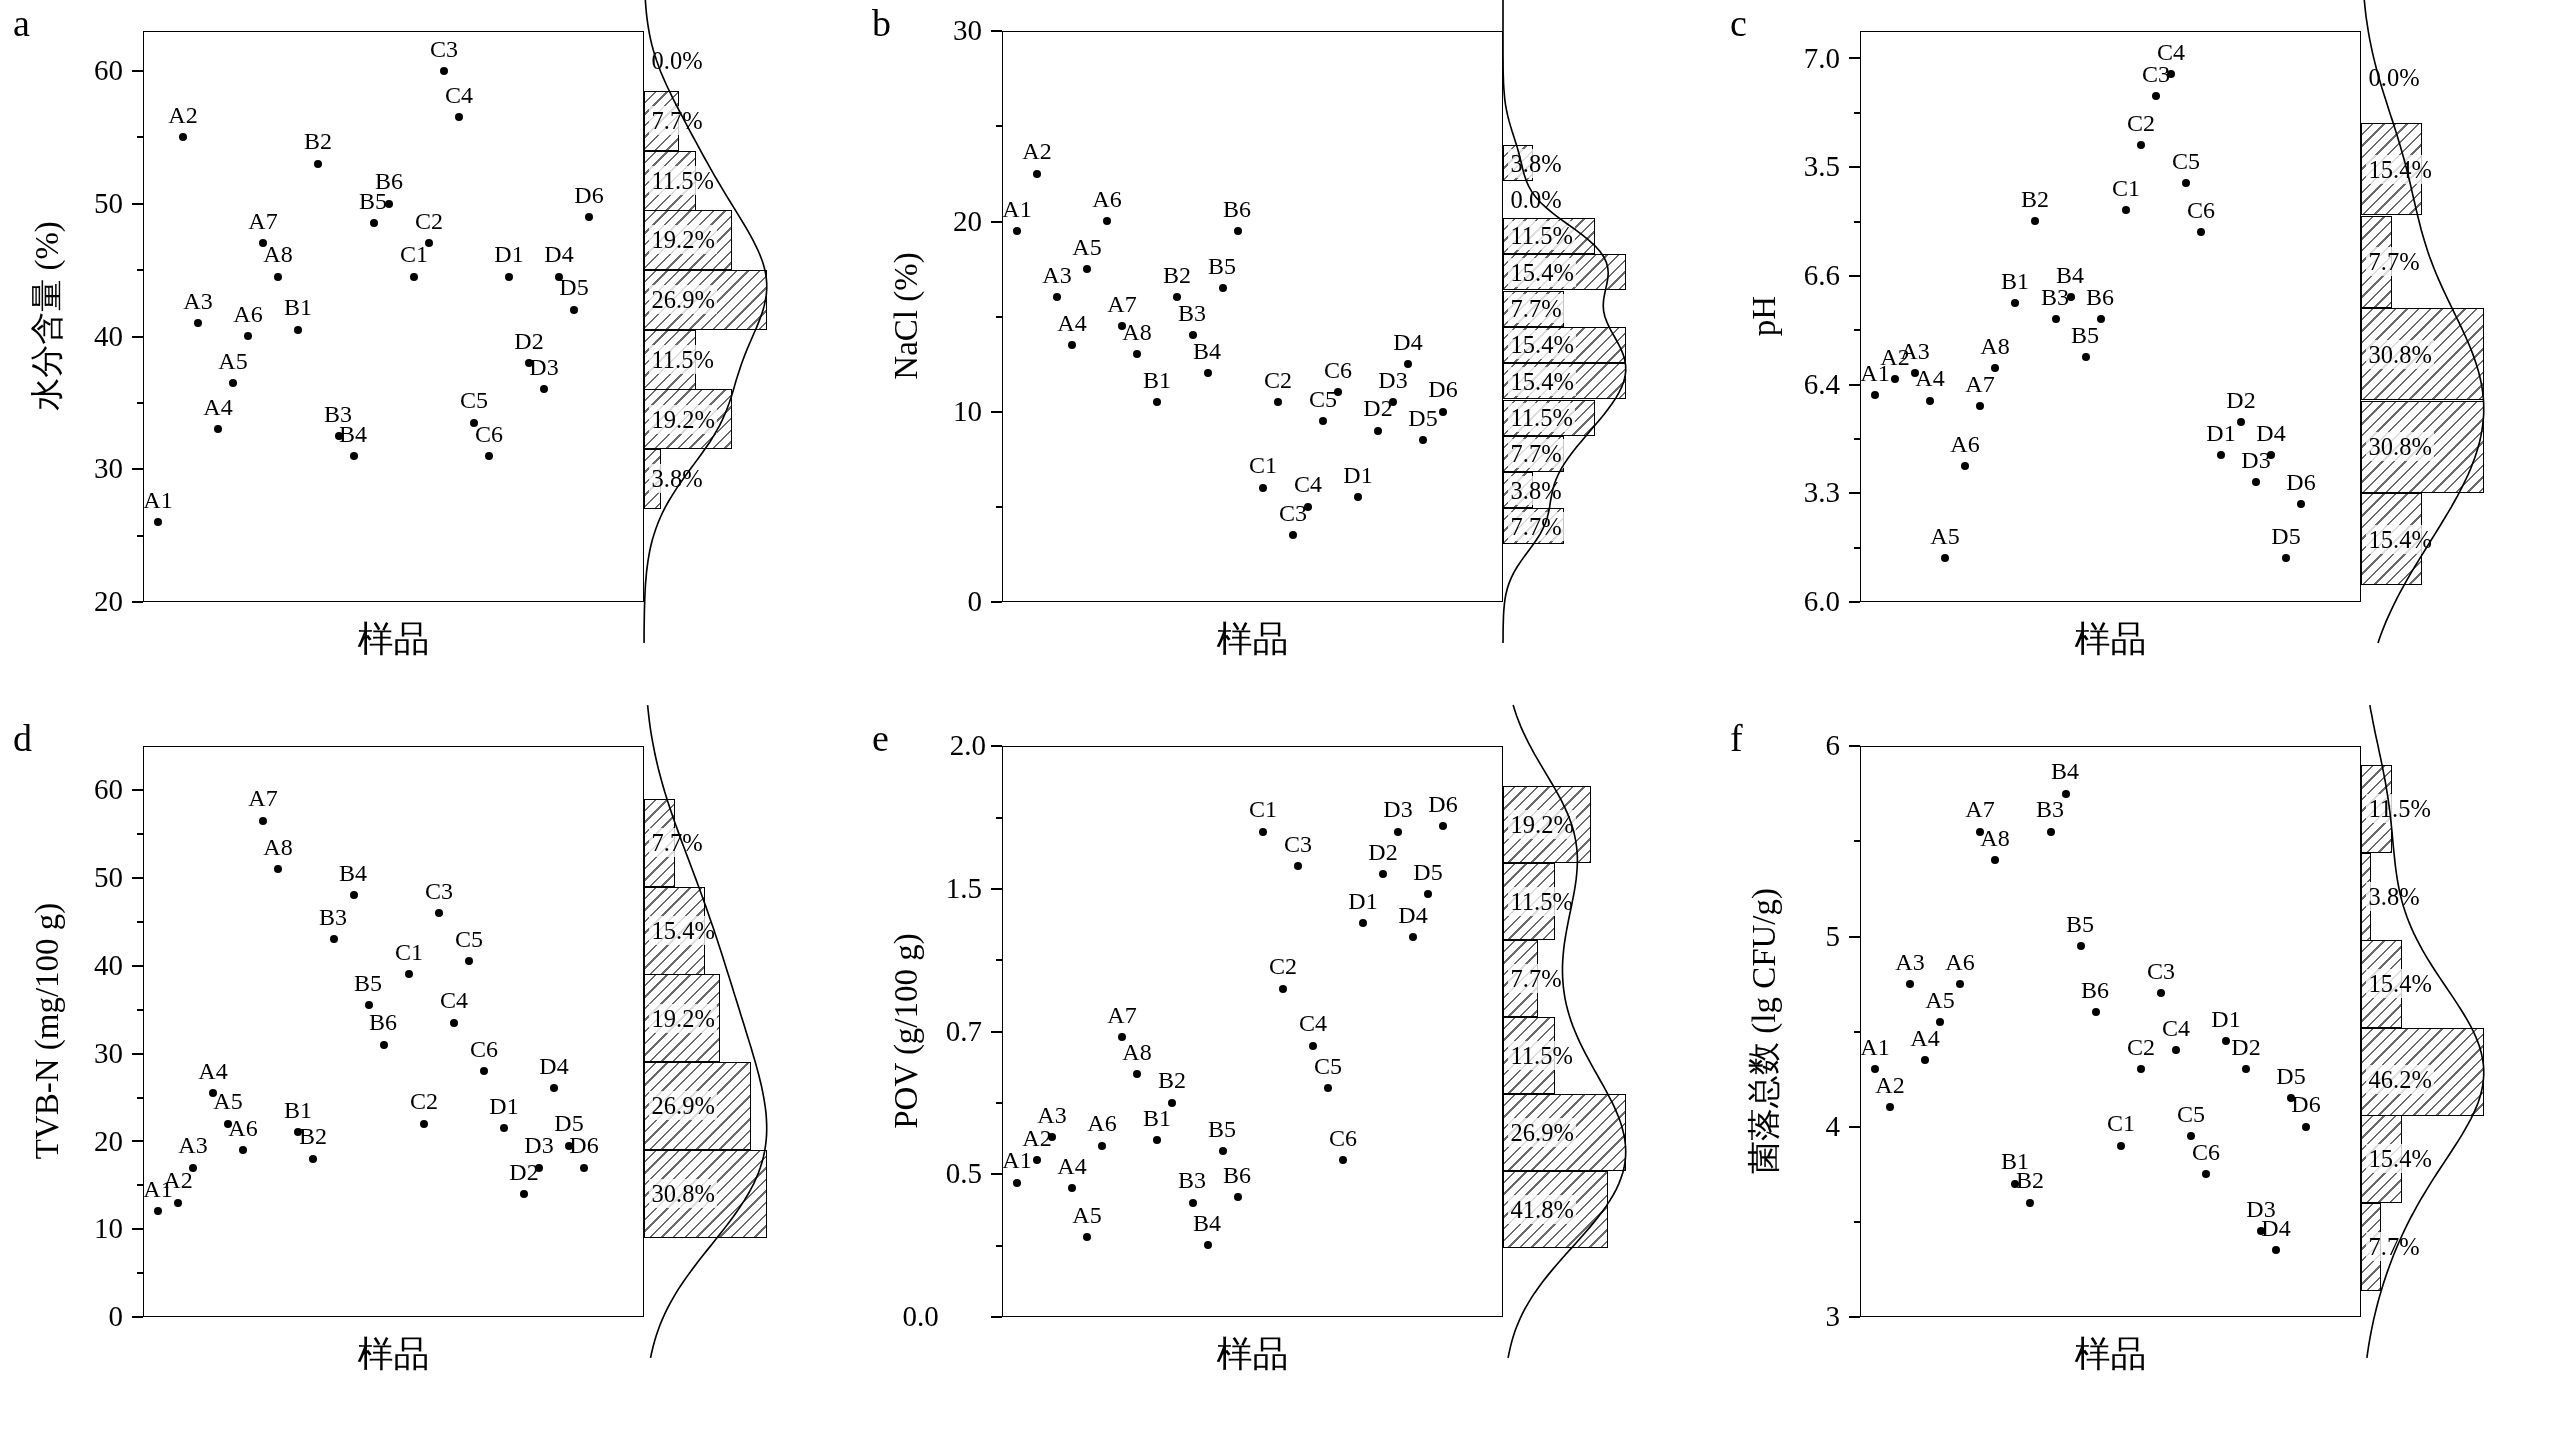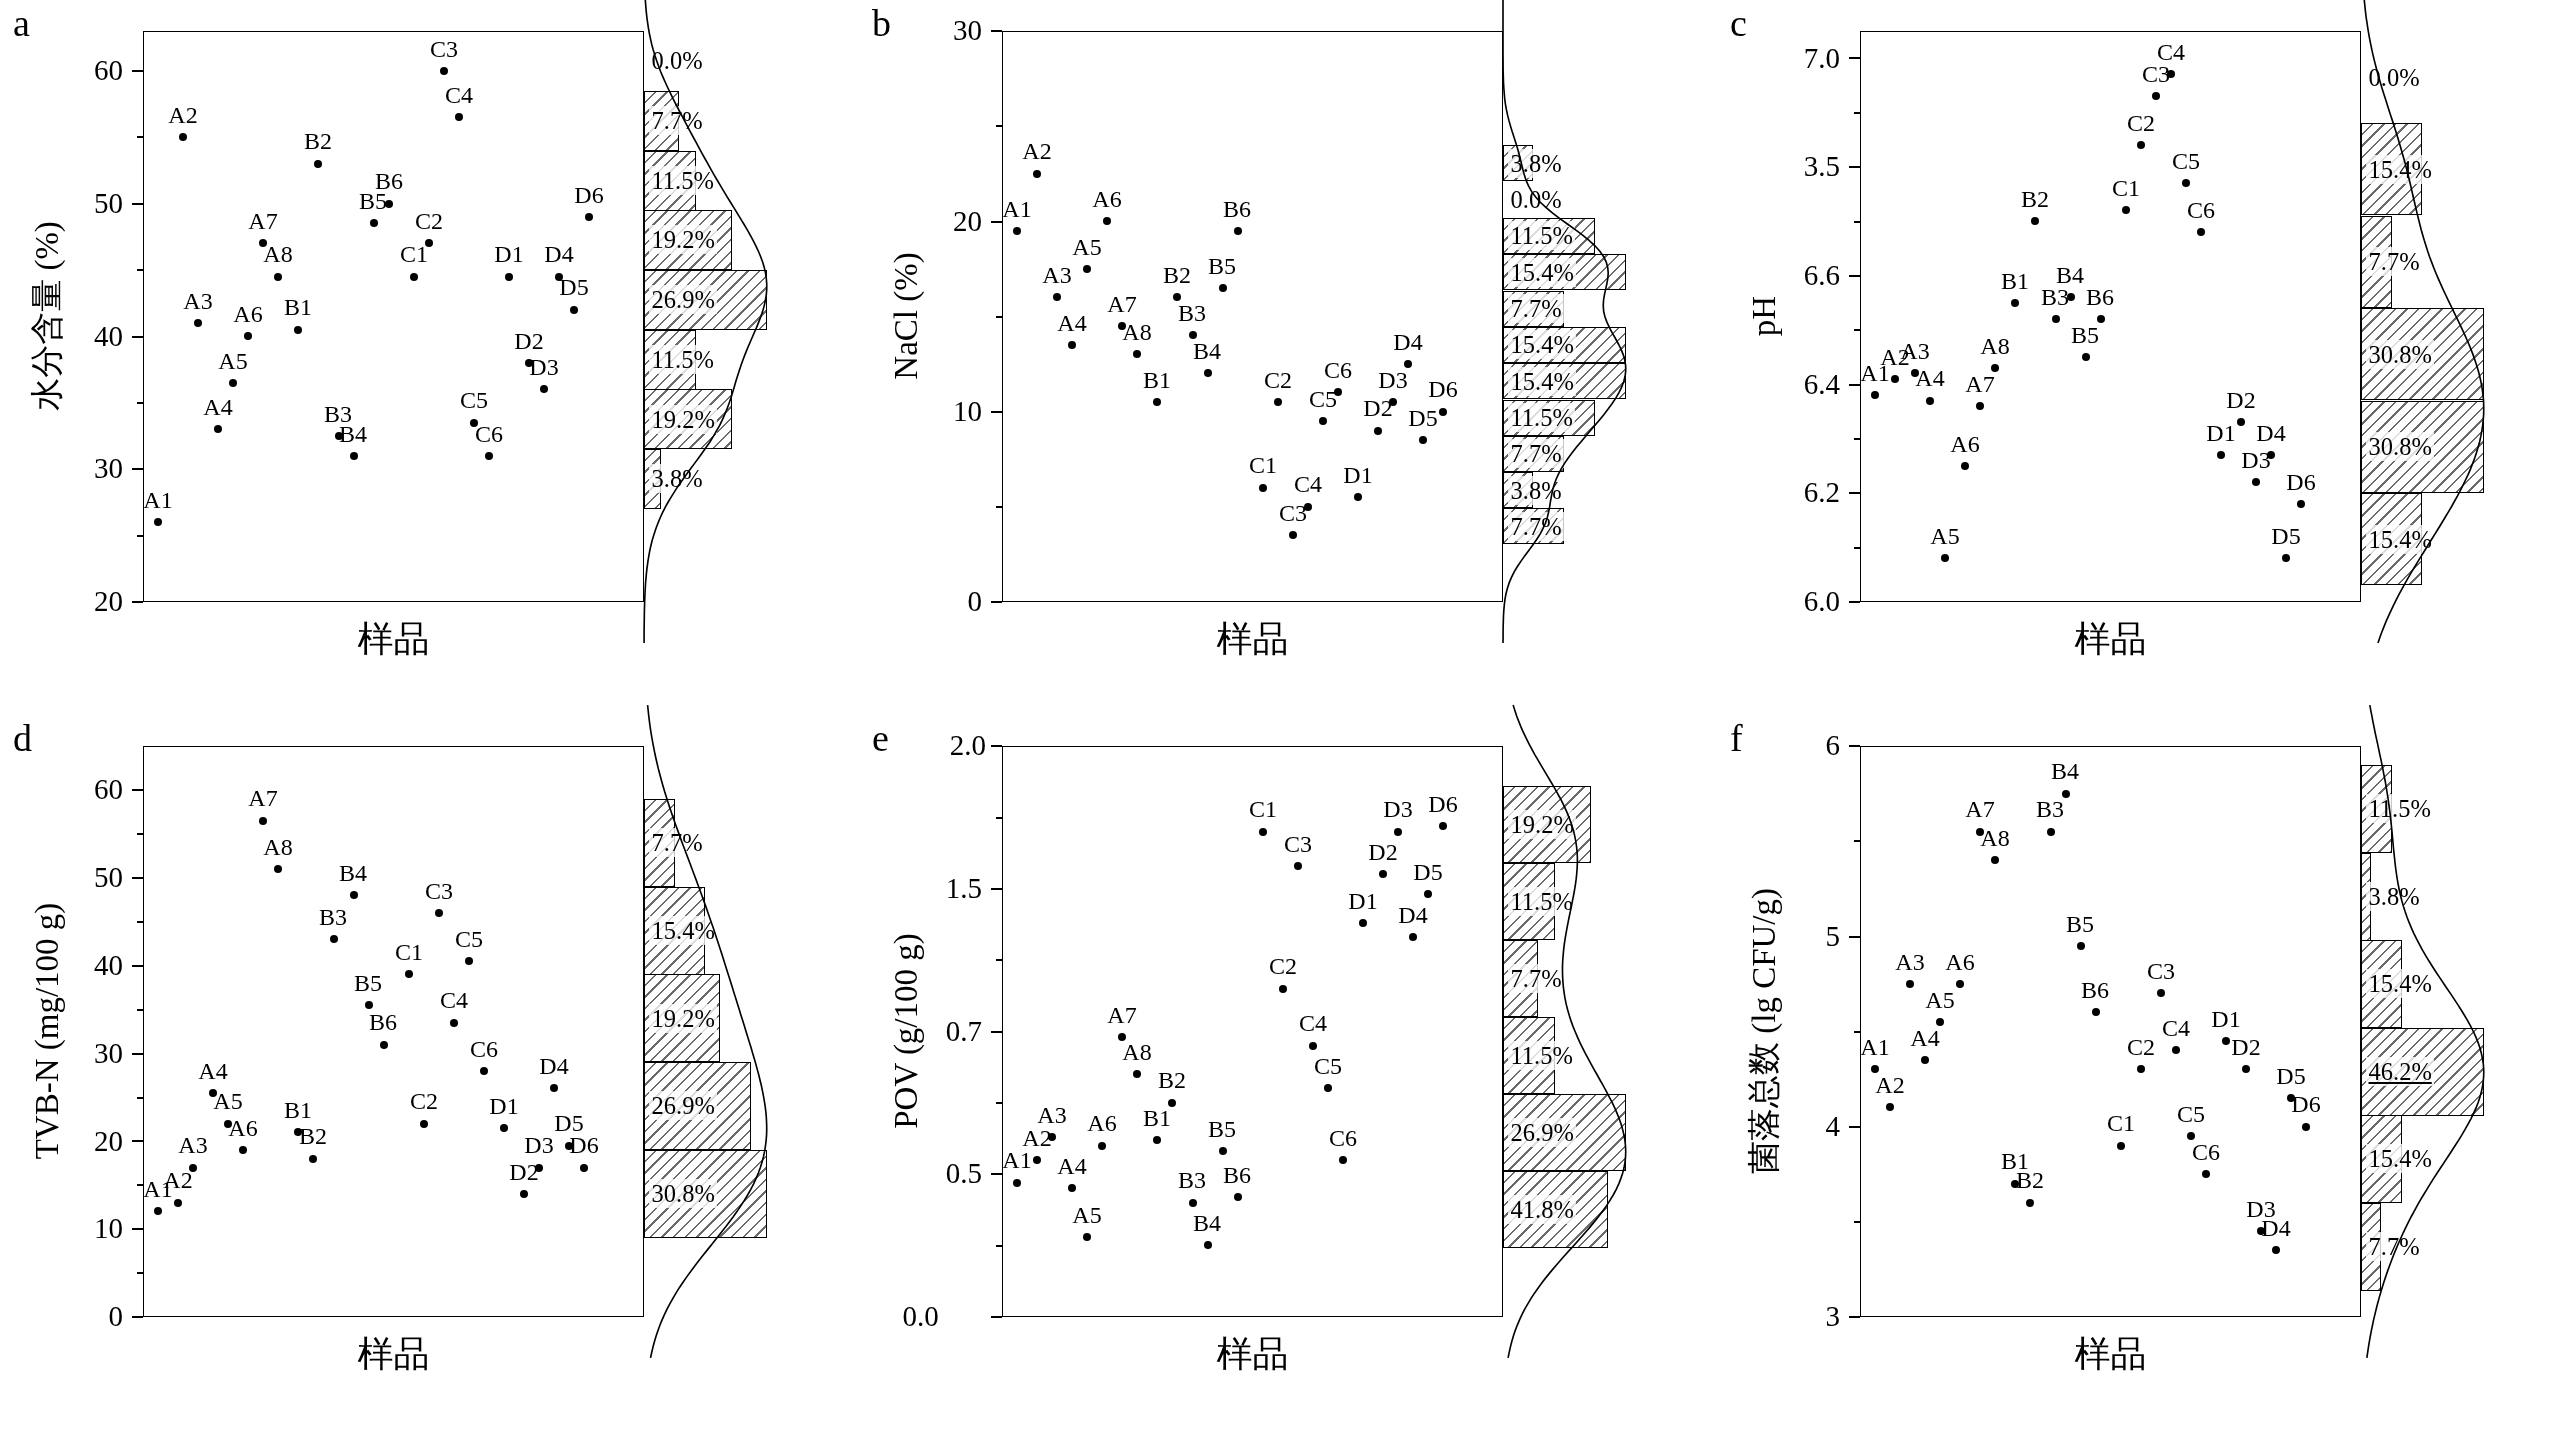--- a/index.html
+++ b/index.html
@@ -207,21 +207,21 @@
       </svg>
     </div>
     <div class="panel" style="left: 1717px; top: 0px; width: 859px; height: 715px;">
       <div class="letter" style="left: 13px; top: 3.3px;">c</div>
       <div class="ylabel" style="left: 47px; top: 316px;">pH</div>
       <div class="plot-box" style="left: 143px; top: 31px; width: 501px; height: 571px;"></div>
       <div class="tick" style="left: 132px; top: 601px; width: 11.4px; height: 1.6px;"></div>
       <div class="ytick" style="left: 0px; top: 587px; width: 123px;">6.0</div>
       <div class="tick" style="left: 137px; top: 547px; width: 6.5px; height: 1.6px;"></div>
       <div class="tick" style="left: 132px; top: 492px; width: 11.4px; height: 1.6px;"></div>
-      <div class="ytick" style="left: 0px; top: 478px; width: 123px;">6.2</div>
+      <div class="ytick" style="left: 0px; top: 478px; width: 123px;">3.3</div>
       <div class="tick" style="left: 137px; top: 438px; width: 6.5px; height: 1.6px;"></div>
       <div class="tick" style="left: 132px; top: 384px; width: 11.4px; height: 1.6px;"></div>
       <div class="ytick" style="left: 0px; top: 370px; width: 123px;">6.4</div>
       <div class="tick" style="left: 137px; top: 329px; width: 6.5px; height: 1.6px;"></div>
       <div class="tick" style="left: 132px; top: 275px; width: 11.4px; height: 1.6px;"></div>
       <div class="ytick" style="left: 0px; top: 261px; width: 123px;">6.6</div>
       <div class="tick" style="left: 137px; top: 221px; width: 6.5px; height: 1.6px;"></div>
       <div class="tick" style="left: 132px; top: 166px; width: 11.4px; height: 1.6px;"></div>
       <div class="ytick" style="left: 0px; top: 152px; width: 123px;">3.5</div>
       <div class="tick" style="left: 137px; top: 112px; width: 6.5px; height: 1.6px;"></div>
@@ -541,21 +541,21 @@
       <div class="pt" style="left: 517px; top: 349px; width: 114px;">D5</div>
       <div class="dot" style="left: 585px; top: 408px;"></div>
       <div class="pt" style="left: 532px; top: 377px; width: 114px;">D6</div>
       <div class="hbar" style="left: 644px; top: 50px; width: 30.5px; height: 88px;"></div>
       <div class="hpct" style="left: 649px; top: 79px;">11.5%</div>
       <div class="hbar" style="left: 644px; top: 138px; width: 10px; height: 88px;"></div>
       <div class="hpct" style="left: 649px; top: 167px;">3.8%</div>
       <div class="hbar" style="left: 644px; top: 225px; width: 41px; height: 88px;"></div>
       <div class="hpct" style="left: 649px; top: 254px;">15.4%</div>
       <div class="hbar" style="left: 644px; top: 313px; width: 123px; height: 88px;"></div>
-      <div class="hpct" style="left: 649px; top: 342px; text-decoration: underline;">46.2%</div>
+      <div class="hpct" style="left: 649px; top: 350px;">46.2%</div>
       <div class="hbar" style="left: 644px; top: 400px; width: 41px; height: 88px;"></div>
       <div class="hpct" style="left: 649px; top: 429px;">15.4%</div>
       <div class="hbar" style="left: 644px; top: 488px; width: 20.4px; height: 88px;"></div>
       <div class="hpct" style="left: 649px; top: 517px;">7.7%</div>
       <svg width="180" height="653" style="position: absolute; left: 644px; top: -9.8px; overflow: visible; pointer-events: none;" viewBox="0 0 220 798">
         <path d="M 10.8 0.0 L 12.0 6.7 L 13.3 13.3 L 14.5 19.9 L 15.9 26.6 L 17.2 33.3 L 18.6 39.9 L 20.1 46.5 L 21.5 53.2 L 22.9 59.9 L 24.3 66.5 L 25.7 73.2 L 27.0 79.8 L 28.3 86.5 L 29.6 93.1 L 30.7 99.8 L 31.8 106.4 L 32.9 113.0 L 33.8 119.7 L 34.7 126.3 L 35.6 133.0 L 36.3 139.7 L 37.0 146.3 L 37.7 152.9 L 38.3 159.6 L 38.9 166.3 L 39.5 172.9 L 40.2 179.6 L 40.9 186.2 L 41.6 192.8 L 42.4 199.5 L 43.3 206.2 L 44.3 212.8 L 45.5 219.4 L 46.8 226.1 L 48.3 232.8 L 50.0 239.4 L 51.9 246.1 L 54.0 252.7 L 56.3 259.4 L 58.9 266.0 L 61.7 272.6 L 64.7 279.3 L 67.9 285.9 L 71.4 292.6 L 75.0 299.3 L 78.9 305.9 L 82.9 312.6 L 87.1 319.2 L 91.4 325.9 L 95.8 332.5 L 100.2 339.1 L 104.7 345.8 L 109.2 352.4 L 113.7 359.1 L 118.1 365.8 L 122.3 372.4 L 126.4 379.1 L 130.3 385.7 L 134.0 392.4 L 137.3 399.0 L 140.3 405.6 L 143.0 412.3 L 145.3 418.9 L 147.1 425.6 L 148.5 432.3 L 149.5 438.9 L 150.0 445.6 L 150.0 452.2 L 149.5 458.9 L 148.6 465.5 L 147.3 472.1 L 145.5 478.8 L 143.3 485.4 L 140.7 492.1 L 137.7 498.8 L 134.5 505.4 L 131.0 512.0 L 127.2 518.7 L 123.3 525.4 L 119.2 532.0 L 114.9 538.6 L 110.6 545.3 L 106.2 552.0 L 101.9 558.6 L 97.5 565.3 L 93.1 571.9 L 88.8 578.5 L 84.6 585.2 L 80.5 591.9 L 76.5 598.5 L 72.5 605.1 L 68.7 611.8 L 65.1 618.5 L 61.5 625.1 L 58.1 631.8 L 54.8 638.4 L 51.6 645.0 L 48.6 651.7 L 45.6 658.4 L 42.8 665.0 L 40.1 671.6 L 37.5 678.3 L 35.0 685.0 L 32.6 691.6 L 30.3 698.3 L 28.1 704.9 L 26.0 711.5 L 24.0 718.2 L 22.1 724.9 L 20.3 731.5 L 18.6 738.1 L 17.0 744.8 L 15.4 751.5 L 14.0 758.1 L 12.6 764.8 L 11.4 771.4 L 10.2 778.0 L 9.1 784.7 L 8.1 791.4 L 7.2 798.0" fill="none" stroke="#000" stroke-width="2"></path>
       </svg>
     </div>
   </div>
 

